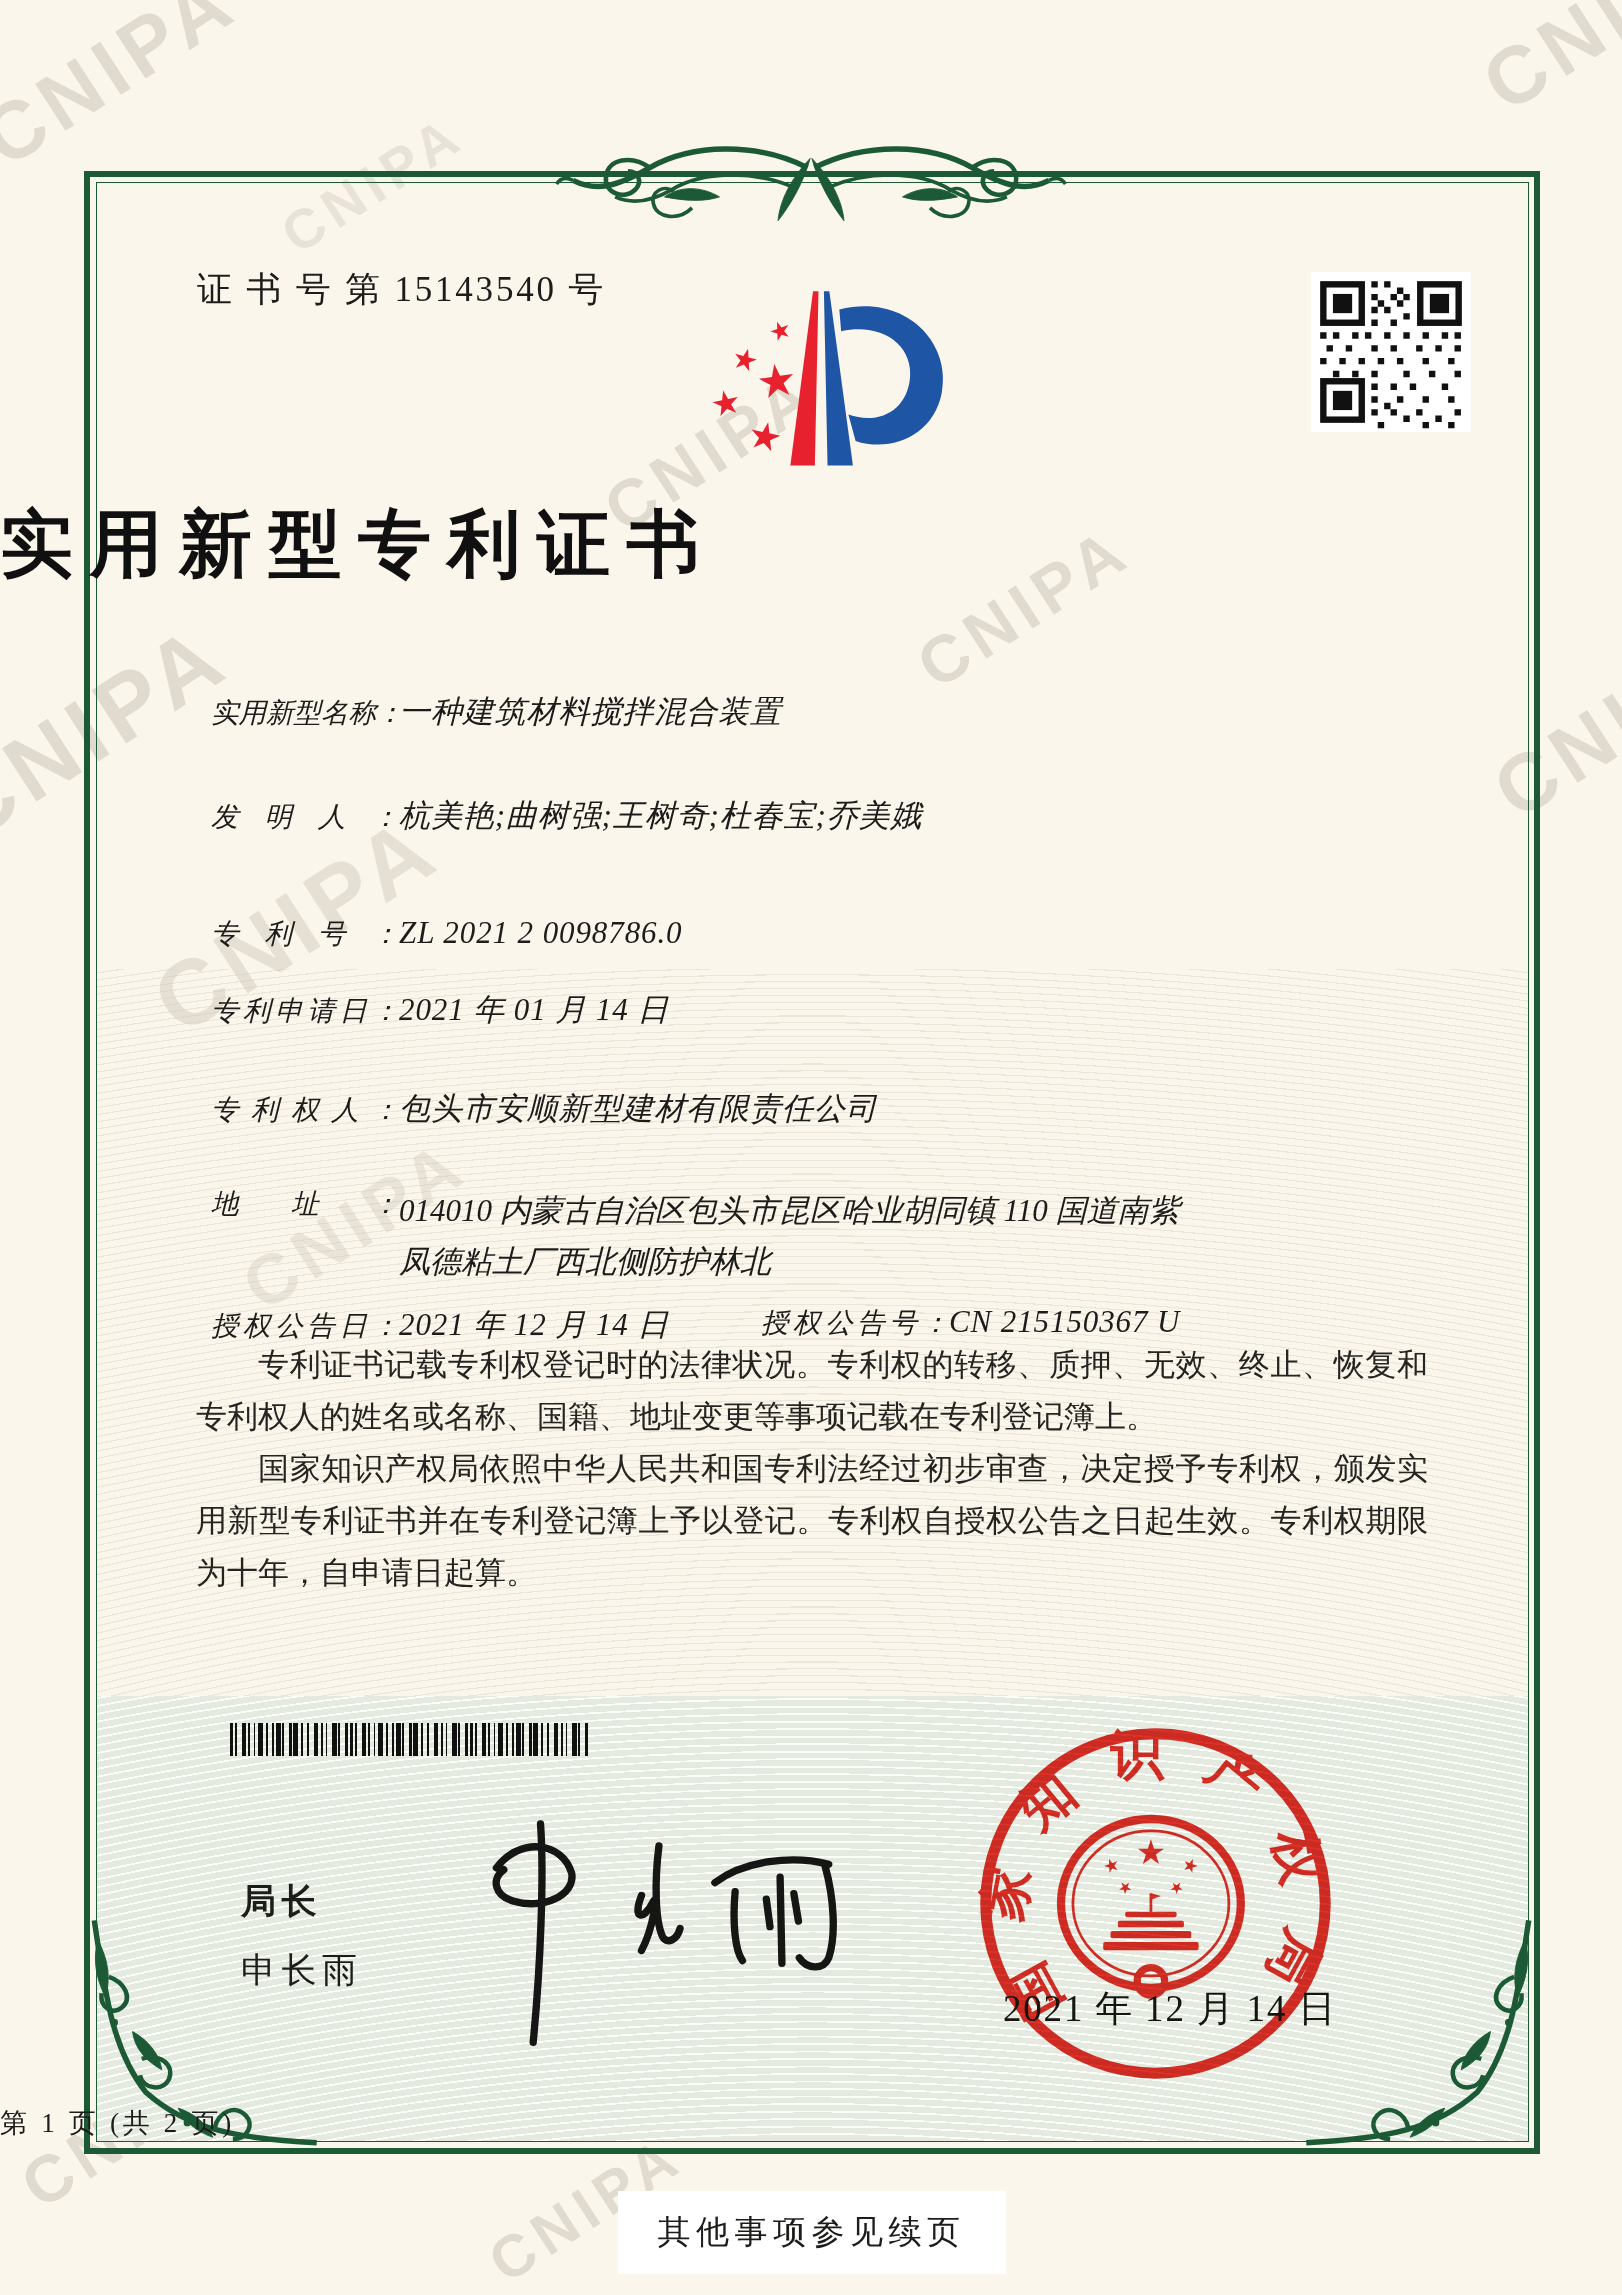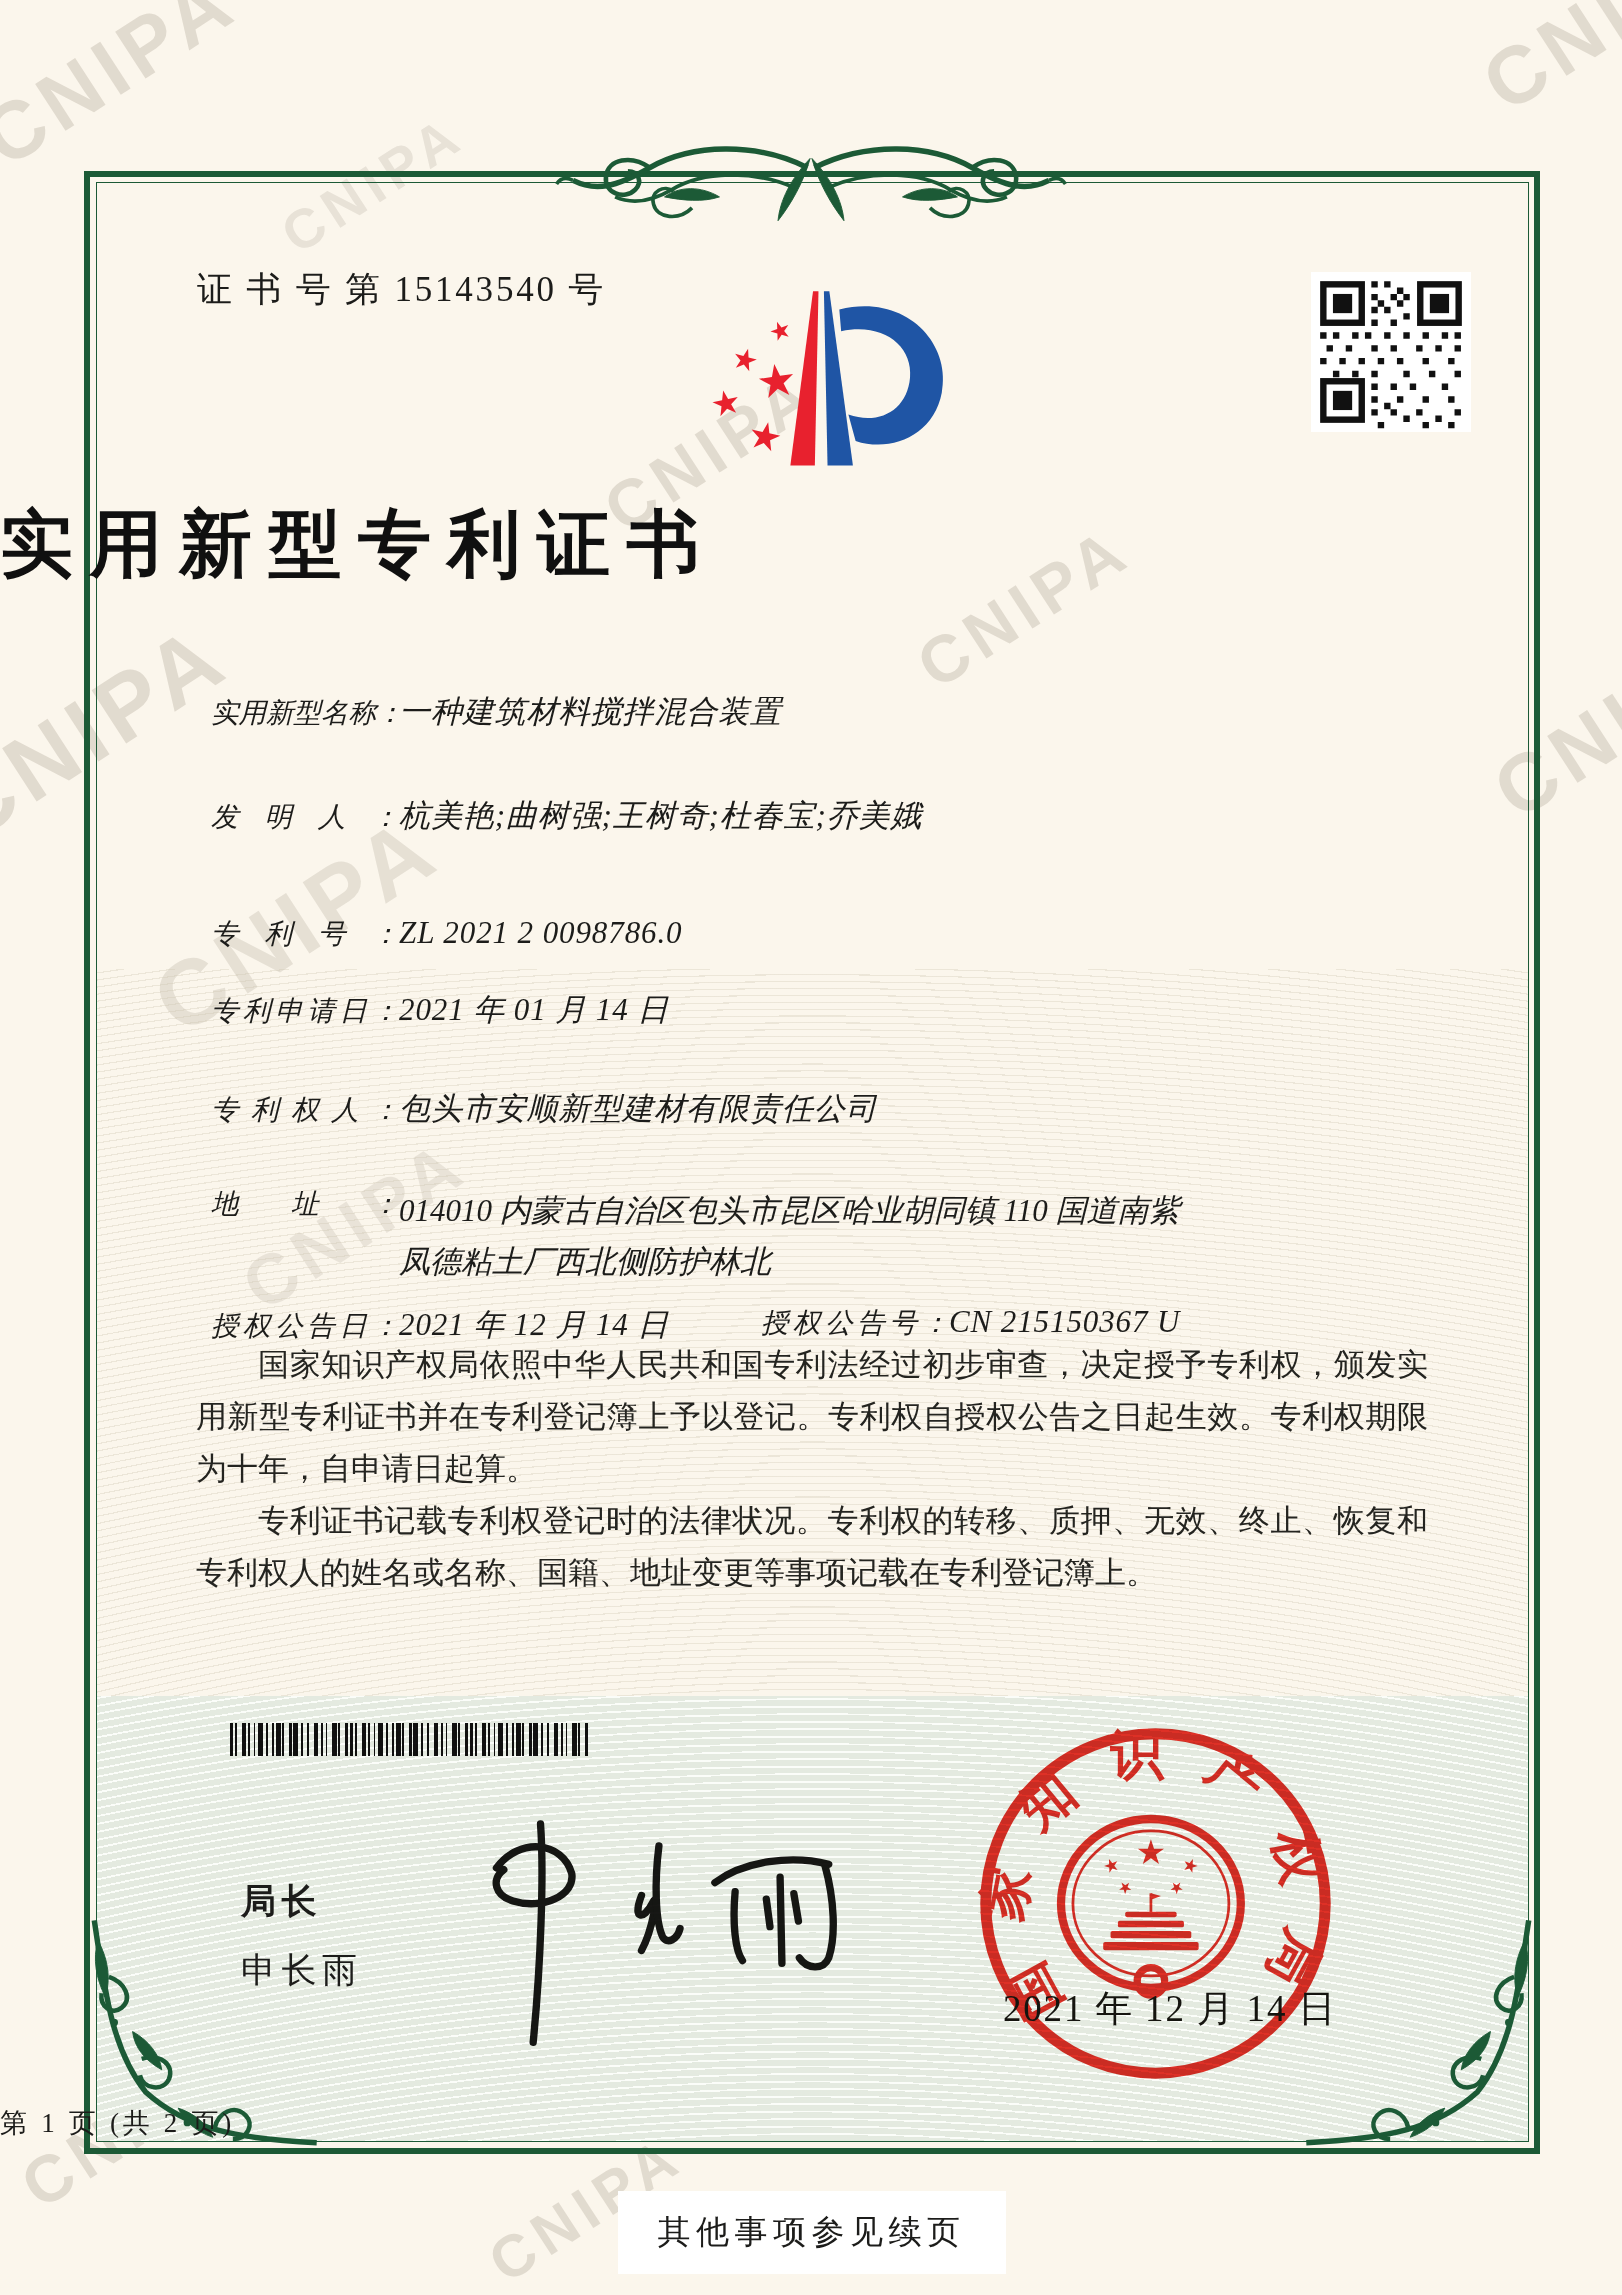--- a/index.html
+++ b/index.html
@@ -196,22 +196,22 @@
   <div class="row" style="top:1304px">
     <span>
       <span class="lab">授权公告日：</span><span class="val">2021 年 12 月 14 日</span>
     </span>
     <span class="pair2">
       <span class="lab">授权公告号：</span><span class="val">CN 215150367 U</span>
     </span>
   </div>
 
   <div class="paras">
+    <p>专利证书记载专利权登记时的法律状况。专利权的转移、质押、无效、终止、恢复和专利权人的姓名或名称、国籍、地址变更等事项记载在专利登记簿上。</p>
     <p>国家知识产权局依照中华人民共和国专利法经过初步审查，决定授予专利权，颁发实用新型专利证书并在专利登记簿上予以登记。专利权自授权公告之日起生效。专利权期限为十年，自申请日起算。</p>
-    <p>专利证书记载专利权登记时的法律状况。专利权的转移、质押、无效、终止、恢复和专利权人的姓名或名称、国籍、地址变更等事项记载在专利登记簿上。</p>
   </div>
 
   <div class="barcode"></div>
 
   <div class="sig-title">局长</div>
   <div class="sig-name">申长雨</div>
 
   <svg class="signature" viewBox="0 0 480 268">
     <g fill="none" stroke="#171715" stroke-width="8" stroke-linecap="round" stroke-linejoin="round">
       <path d="M70,62 C95,28 142,33 152,68 C156,92 120,108 88,98 C68,92 64,74 78,64"></path>

